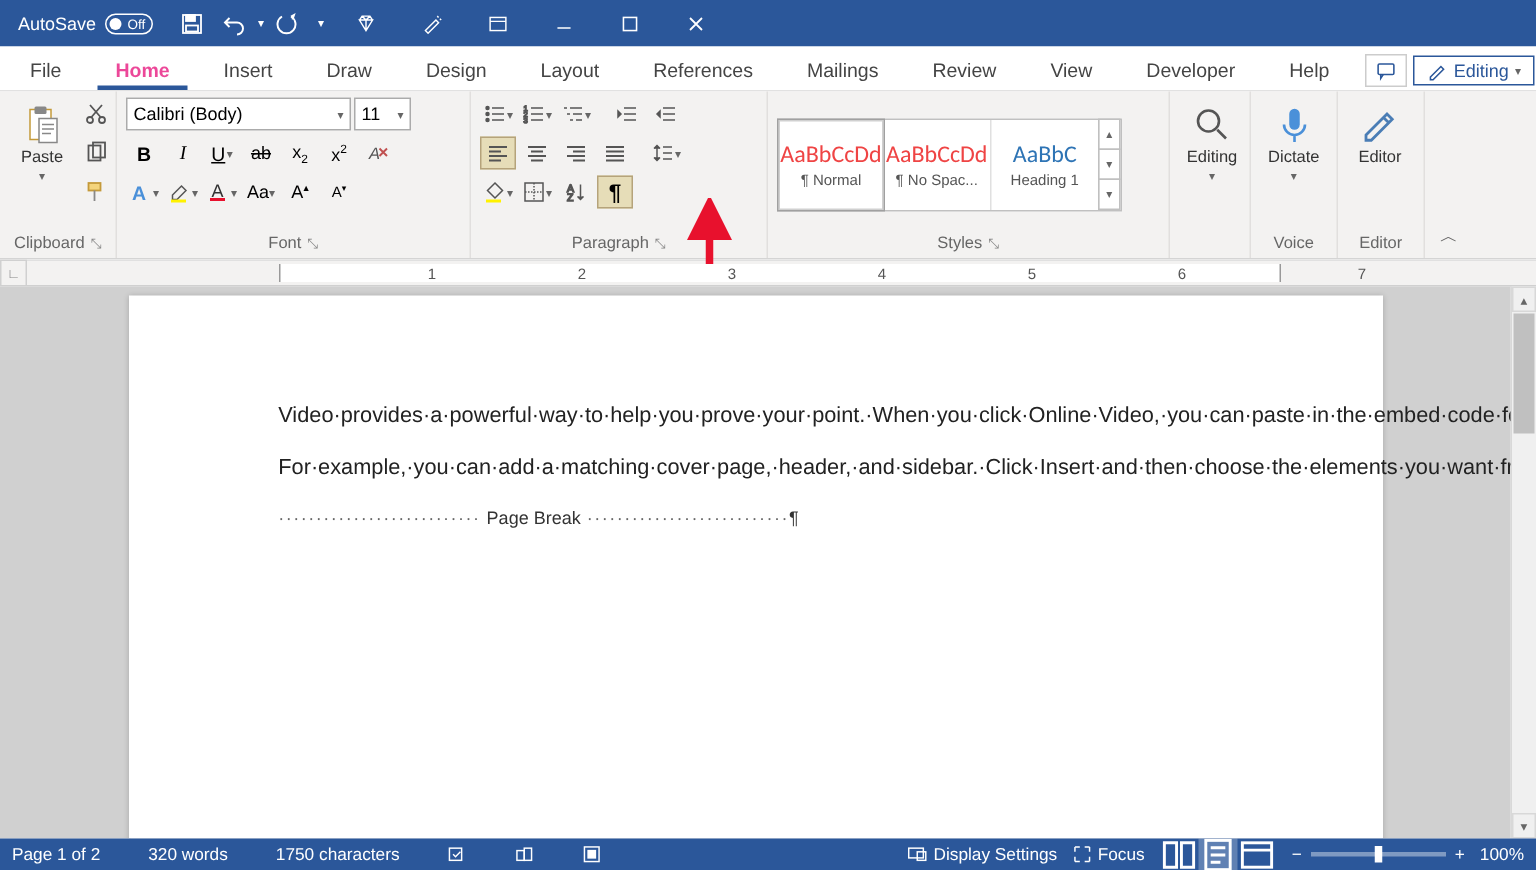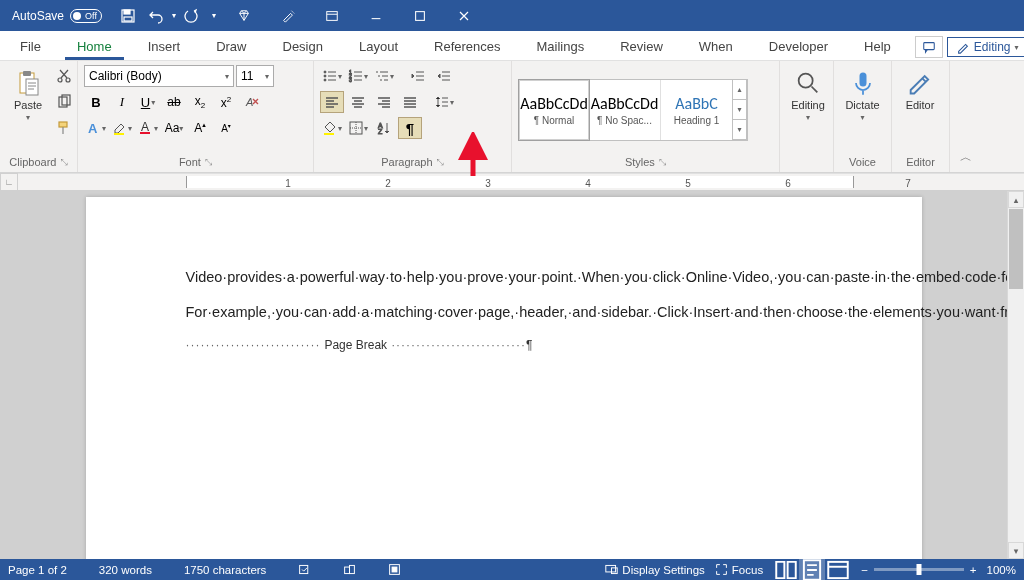--- a/index.html
+++ b/index.html
@@ -16,21 +16,21 @@
 .title-center { flex: 1; text-align: center; font-size: 13px; display:flex; align-items:center; justify-content:center; gap:8px;}
 .title-center .search-ic { opacity: .85; margin-left: 60px;}
 .title-icons { display: flex; align-items: center; gap: 0; }
 .title-icons .tbtn { width: 44px; height: 31px; display: flex; align-items: center; justify-content: center; }
 .title-icons svg { width: 14px; height: 14px; }
 .title-icons .close svg { width: 12px; height: 12px; }
 
 
 .ribbon-tabs { height: 30px; background: #fff; display: flex; align-items: flex-end; border-bottom: 1px solid #E1E1E1; padding: 0 8px; gap: 12px; }
 .tab { padding: 6px 12px; font-size: 13px; color: #444; cursor: pointer; }
-.tab.active { color: #15803d; font-weight: 400; border-bottom: 3px solid #2B579A; padding-bottom: 3px; }
+.tab.active { color: #ec4899; font-weight: 700; border-bottom: 3px solid #2B579A; padding-bottom: 3px; }
 .ribbon-tabs .right-tools { margin-left: auto; display: flex; align-items: center; gap: 4px; padding-bottom: 2px; }
 .editing-btn { border: 1px solid #2B579A; color: #2B579A; padding: 2px 8px; font-size: 12px; display: flex; align-items: center; gap: 4px; }
 .comment-btn, .share-btn, .collab-btn { border: 1px solid #ccc; padding: 3px 6px; display:flex; align-items:center;}
 .comment-btn svg, .share-btn svg, .collab-btn svg, .editing-btn svg { width: 14px; height: 14px; }
 
 
 .ribbon { height: 112px; background: #F3F2F1; display: flex; border-bottom: 1px solid #D4D4D4; }
 .group { border-right: 1px solid #E1DFDE; display: flex; flex-direction: column; justify-content: space-between; padding: 4px 6px 2px; }
 .group-label { font-size: 11px; color: #666; text-align: center; height: 16px; display:flex; align-items:center; justify-content:center; gap:4px;}
 .group-label .dl { font-size: 9px; color:#888; }
@@ -40,21 +40,21 @@
 .rows { display: flex; flex-direction: column; gap: 4px; }
 .row { display: flex; align-items: flex-start; gap: 2px; }
 .btn-sm { width: 24px; height: 22px; display: flex; align-items: center; justify-content: center; border: 1px solid transparent; }
 .btn-sm.pressed { border: 1px solid #B5A37B; background: #E6DDB8; }
 .btn-sm svg { width: 16px; height: 16px; }
 .font-name { width: 150px; height: 22px; border: 1px solid #ABABAB; background: #fff; font-size: 12px; padding: 0 4px; display:flex; align-items:center; justify-content:space-between;}
 .font-size { width: 38px; height: 22px; border: 1px solid #ABABAB; background: #fff; font-size: 12px; padding: 0 4px; display:flex; align-items:center; justify-content:space-between;}
 .caret { font-size: 8px; color: #666; }
 .styles-gallery { display: flex; gap: 0; border: 1px solid #C0C0C0; background: #fff; height: 62px; }
 .style-item { width: 72px; border-right: 1px solid #E0E0E0; display:flex; flex-direction:column; align-items:center; justify-content:center; padding: 4px; }
-.style-prev { font-family: Calibri, sans-serif; color: #000000; }
+.style-prev { font-family: Calibri, sans-serif; color: #ef4444; }
 .style-prev.h1 { color: #2E74B5; font-size: 16px; }
 .style-name { font-size: 10px; color: #555; margin-top: 2px; white-space: nowrap; overflow:hidden; text-overflow:ellipsis; max-width:68px;}
 .style-item.sel { border: 1px solid #A0A0A0; margin:-1px; box-shadow: inset 0 0 0 1px #D0D0D0; }
 .gallery-scroll { width: 14px; display: flex; flex-direction: column; }
 .gallery-scroll div { flex:1; border:1px solid #C0C0C0; display:flex; align-items:center; justify-content:center; font-size:8px; color:#666; margin:-1px 0 0 -1px;}
 .collapse-chevron { align-self: flex-end; padding: 6px 10px; font-size: 12px; color:#666;}
 
 
 .red-arrow { position: absolute; z-index: 50; pointer-events: none; }
 
@@ -162,21 +162,21 @@
 <div class="ribbon-tabs">
   <div class="tab">File</div>
   <div class="tab active">Home</div>
   <div class="tab">Insert</div>
   <div class="tab">Draw</div>
   <div class="tab">Design</div>
   <div class="tab">Layout</div>
   <div class="tab">References</div>
   <div class="tab">Mailings</div>
   <div class="tab">Review</div>
-  <div class="tab">When</div>
+  <div class="tab">View</div>
   <div class="tab">Developer</div>
   <div class="tab">Help</div>
   <div class="right-tools">
     <div class="comment-btn">
         <svg viewBox="0 0 16 16" fill="none" stroke="#2B579A" stroke-width="1.2">
           <rect x="2" y="3" width="12" height="8" rx="1"></rect>
           <path d="M6 11l-2 3v-3"></path>
         </svg>
       </div>
     <div class="editing-btn">

